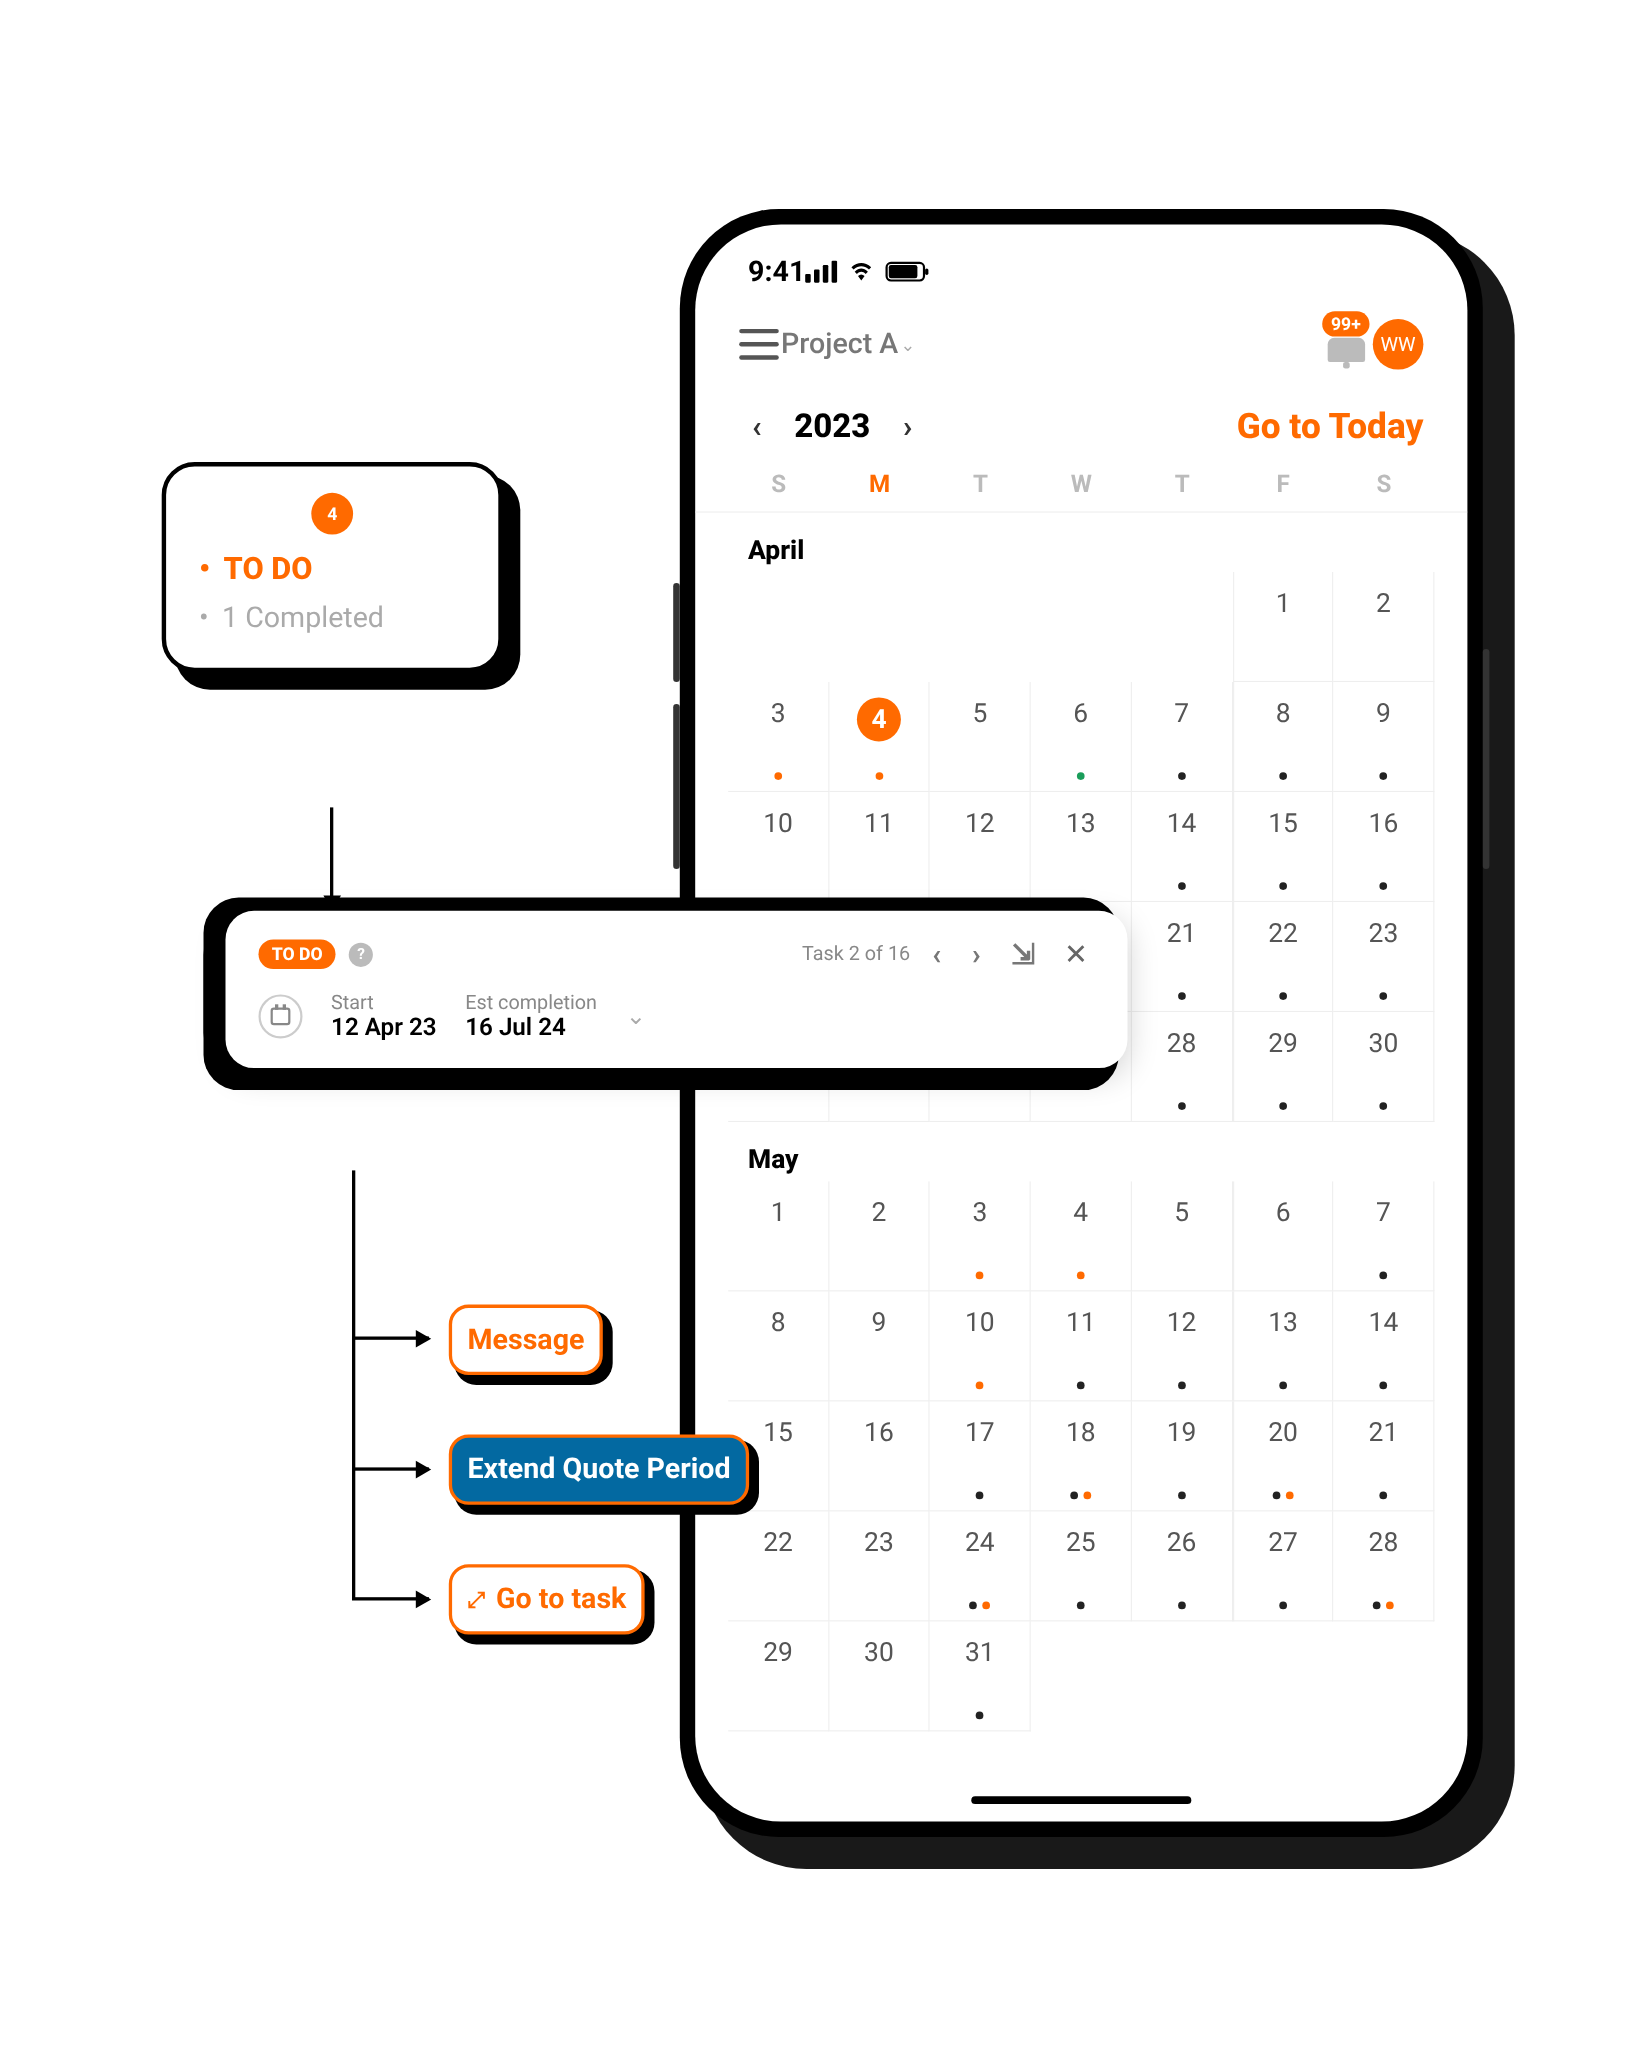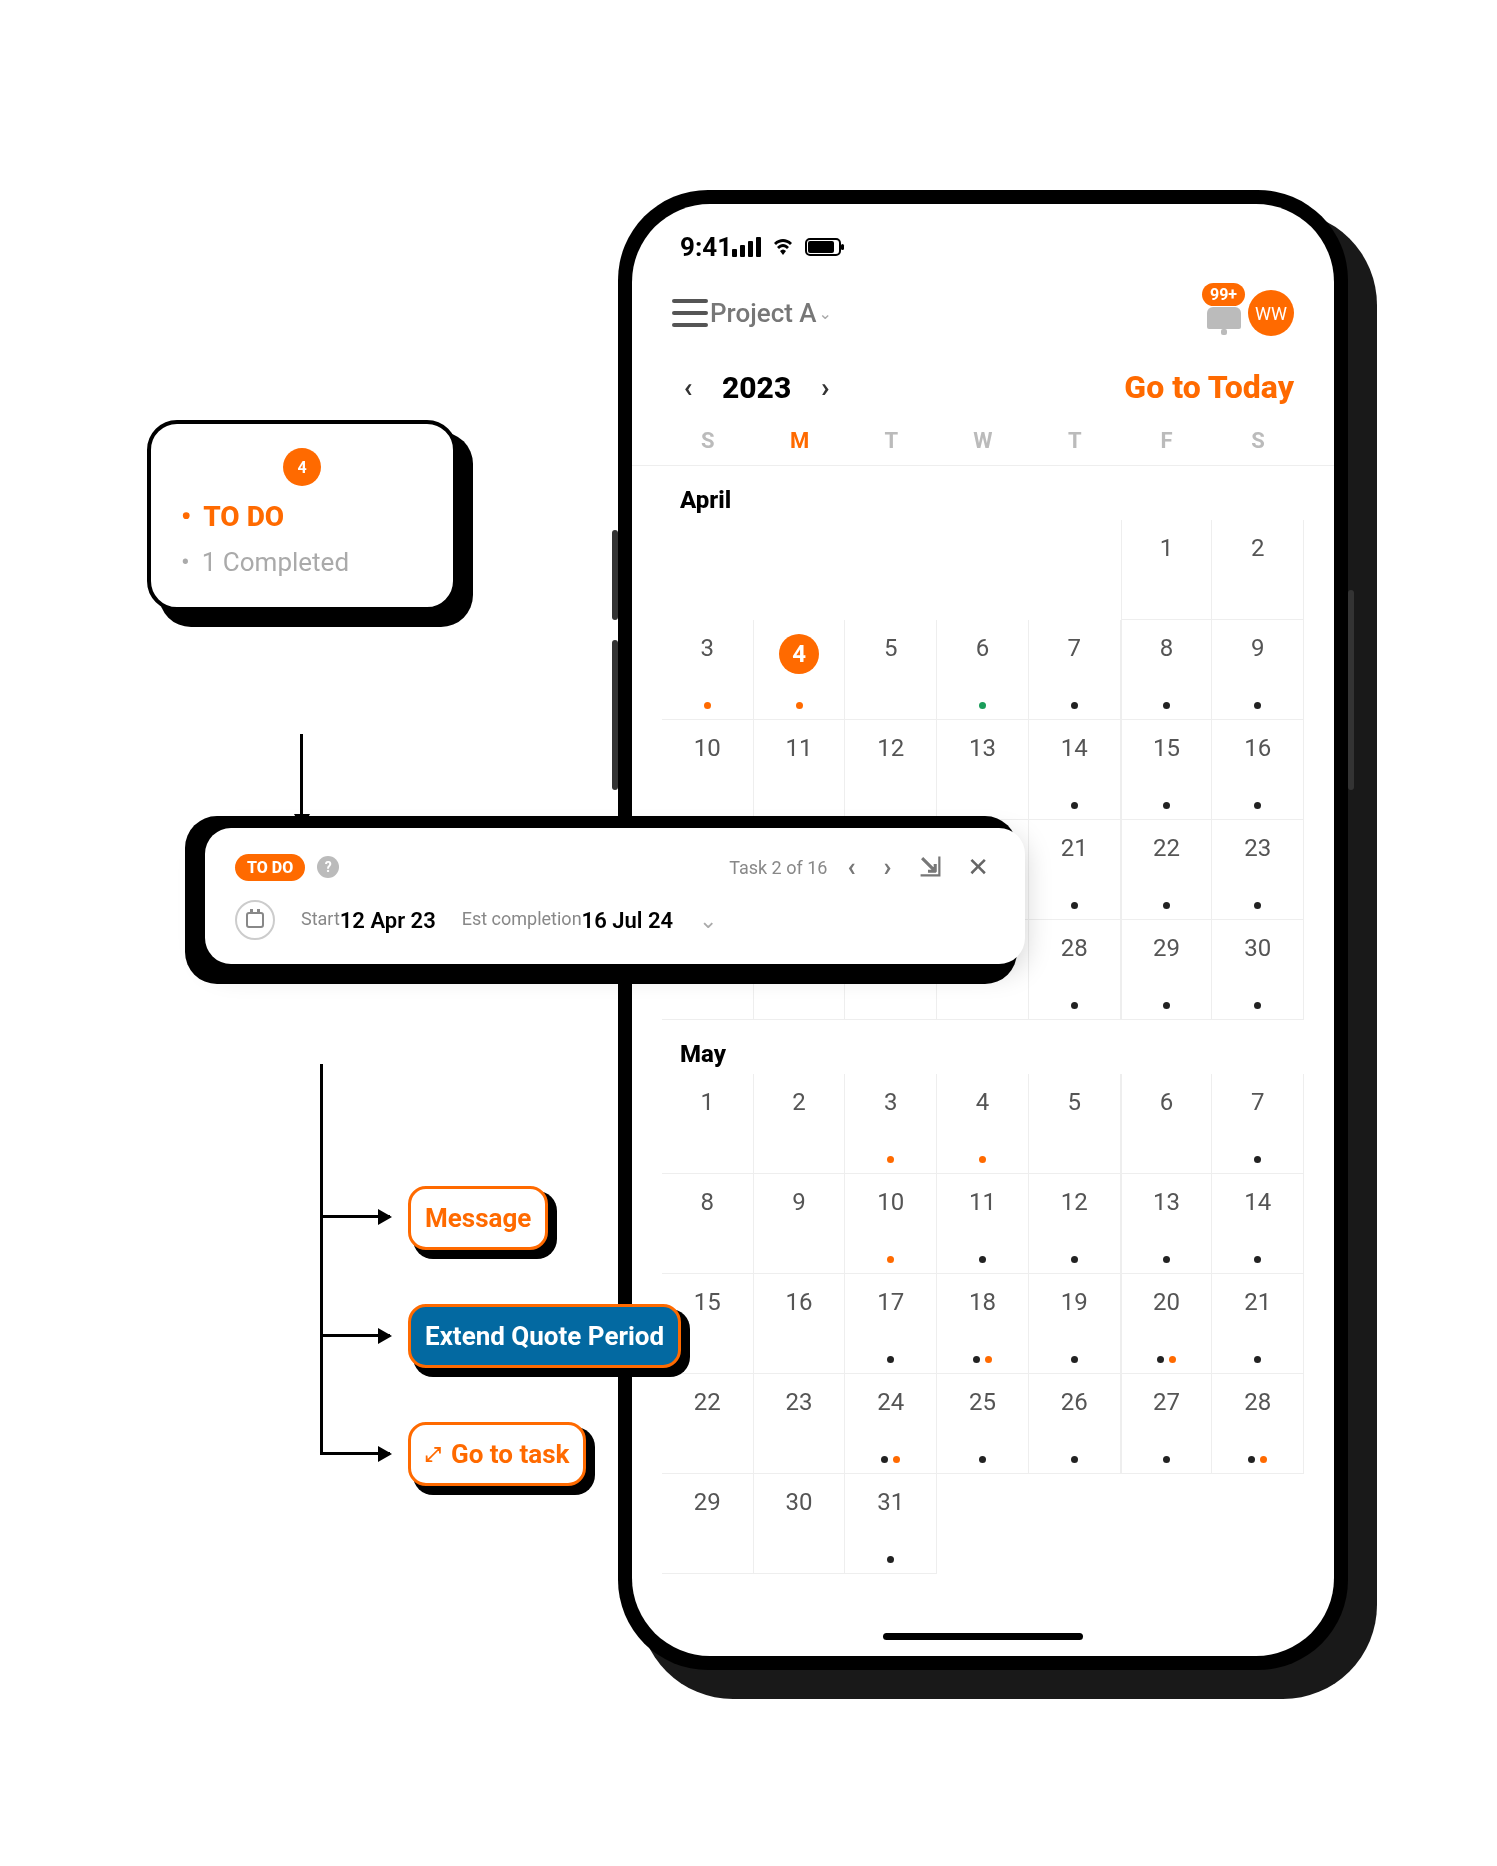--- a/index.html
+++ b/index.html
@@ -130,21 +130,21 @@
   .qmark { width:22px;height:22px;border-radius:50%;background:#bbb;color:#fff;display:flex;align-items:center;justify-content:center;font-size:14px;font-weight:700;}
   .task-count { color:#888; font-size:18px; margin-left:auto; }
   .task-nav-btn { color:#777; font-size:26px; padding:0 8px; cursor:pointer; font-weight:700;}
   .task-close { font-size:26px; color:#666; cursor:pointer; padding:0 6px;}
   .task-title { font-size:26px; font-weight:600; margin-top:14px; line-height:1.35; color:#222;}
   .task-dates { display:flex; align-items:center; gap:26px; margin-top:18px;}
   .cal-icon { width:40px;height:40px;border:2px solid #ccc;border-radius:50%;display:flex;align-items:center;justify-content:center;}
   .cal-glyph{width:18px;height:16px;border:2px solid #888;border-radius:3px;position:relative;}
   .cal-glyph::before{content:"";position:absolute;top:-5px;left:2px;width:3px;height:5px;background:#888;}
   .cal-glyph::after{content:"";position:absolute;top:-5px;right:2px;width:3px;height:5px;background:#888;}
-  .date-col { display:flex; flex-direction:row; }
+  .date-col { display:flex; flex-direction:column; }
   .date-label{font-size:18px;color:#888;}
   .date-val{font-size:22px;font-weight:600;}
   .date-chev{color:#aaa;font-size:22px;align-self:center;}
 
   
   .action-btn {
     position:absolute;
     background:#fff; border:3px solid #ff6a00; color:#ff6a00;
     font-weight:700; font-size:26px;
     padding:14px 14px; border-radius:18px;

